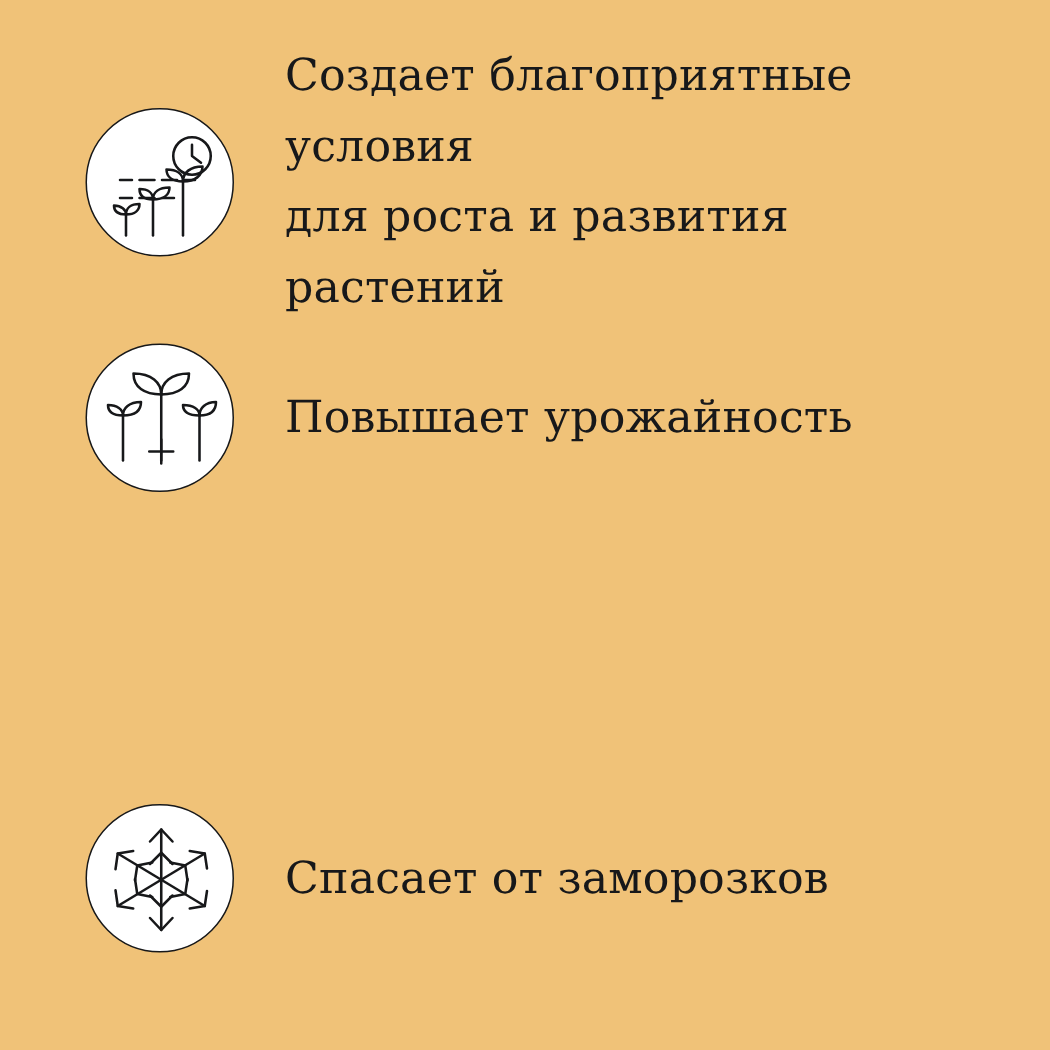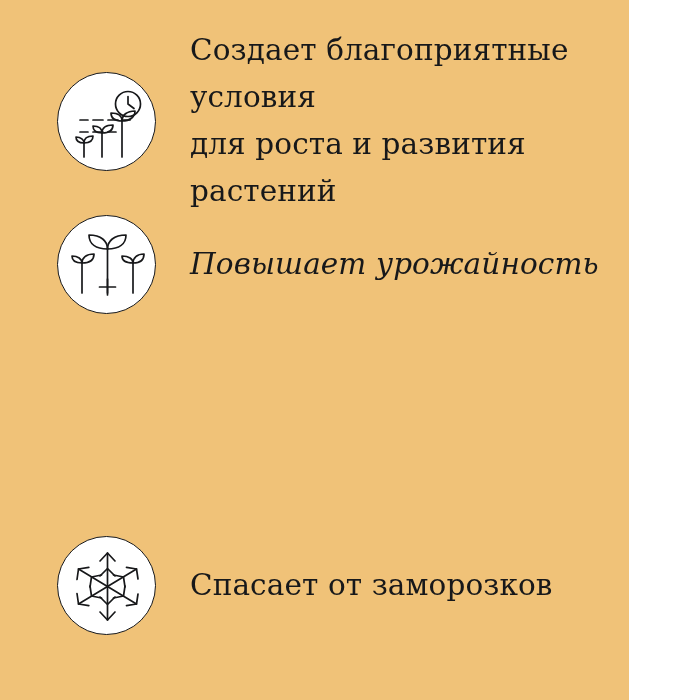--- a/index.html
+++ b/index.html
@@ -7,34 +7,34 @@
     padding: 0;
   }
   body {
     width: 700px;
     height: 700px;
     overflow: hidden;
     font-family: "DejaVu Serif", "Liberation Serif", serif;
   }
   #page {
     position: relative;
-    width: 629px;
+    width: 700px;
     height: 700px;
     background: #f0c278;
     box-sizing: border-box;
   }
   .feature-row {
     position: absolute;
     left: 57px;
     display: flex;
     align-items: center;
     height: 100px;
   }
   #row-0 { top: 71px; }
-  #row-1 { top: 214px; font-style: italic; }
+  #row-1 { top: 228px; }
   #row-2 { top: 380px; }
   #row-3 { top: 535px; }
 
   .icon-badge {
     position: relative;
     width: 99px;
     height: 99px;
     flex: 0 0 99px;
     border-radius: 50%;
     background: #ffffff;

